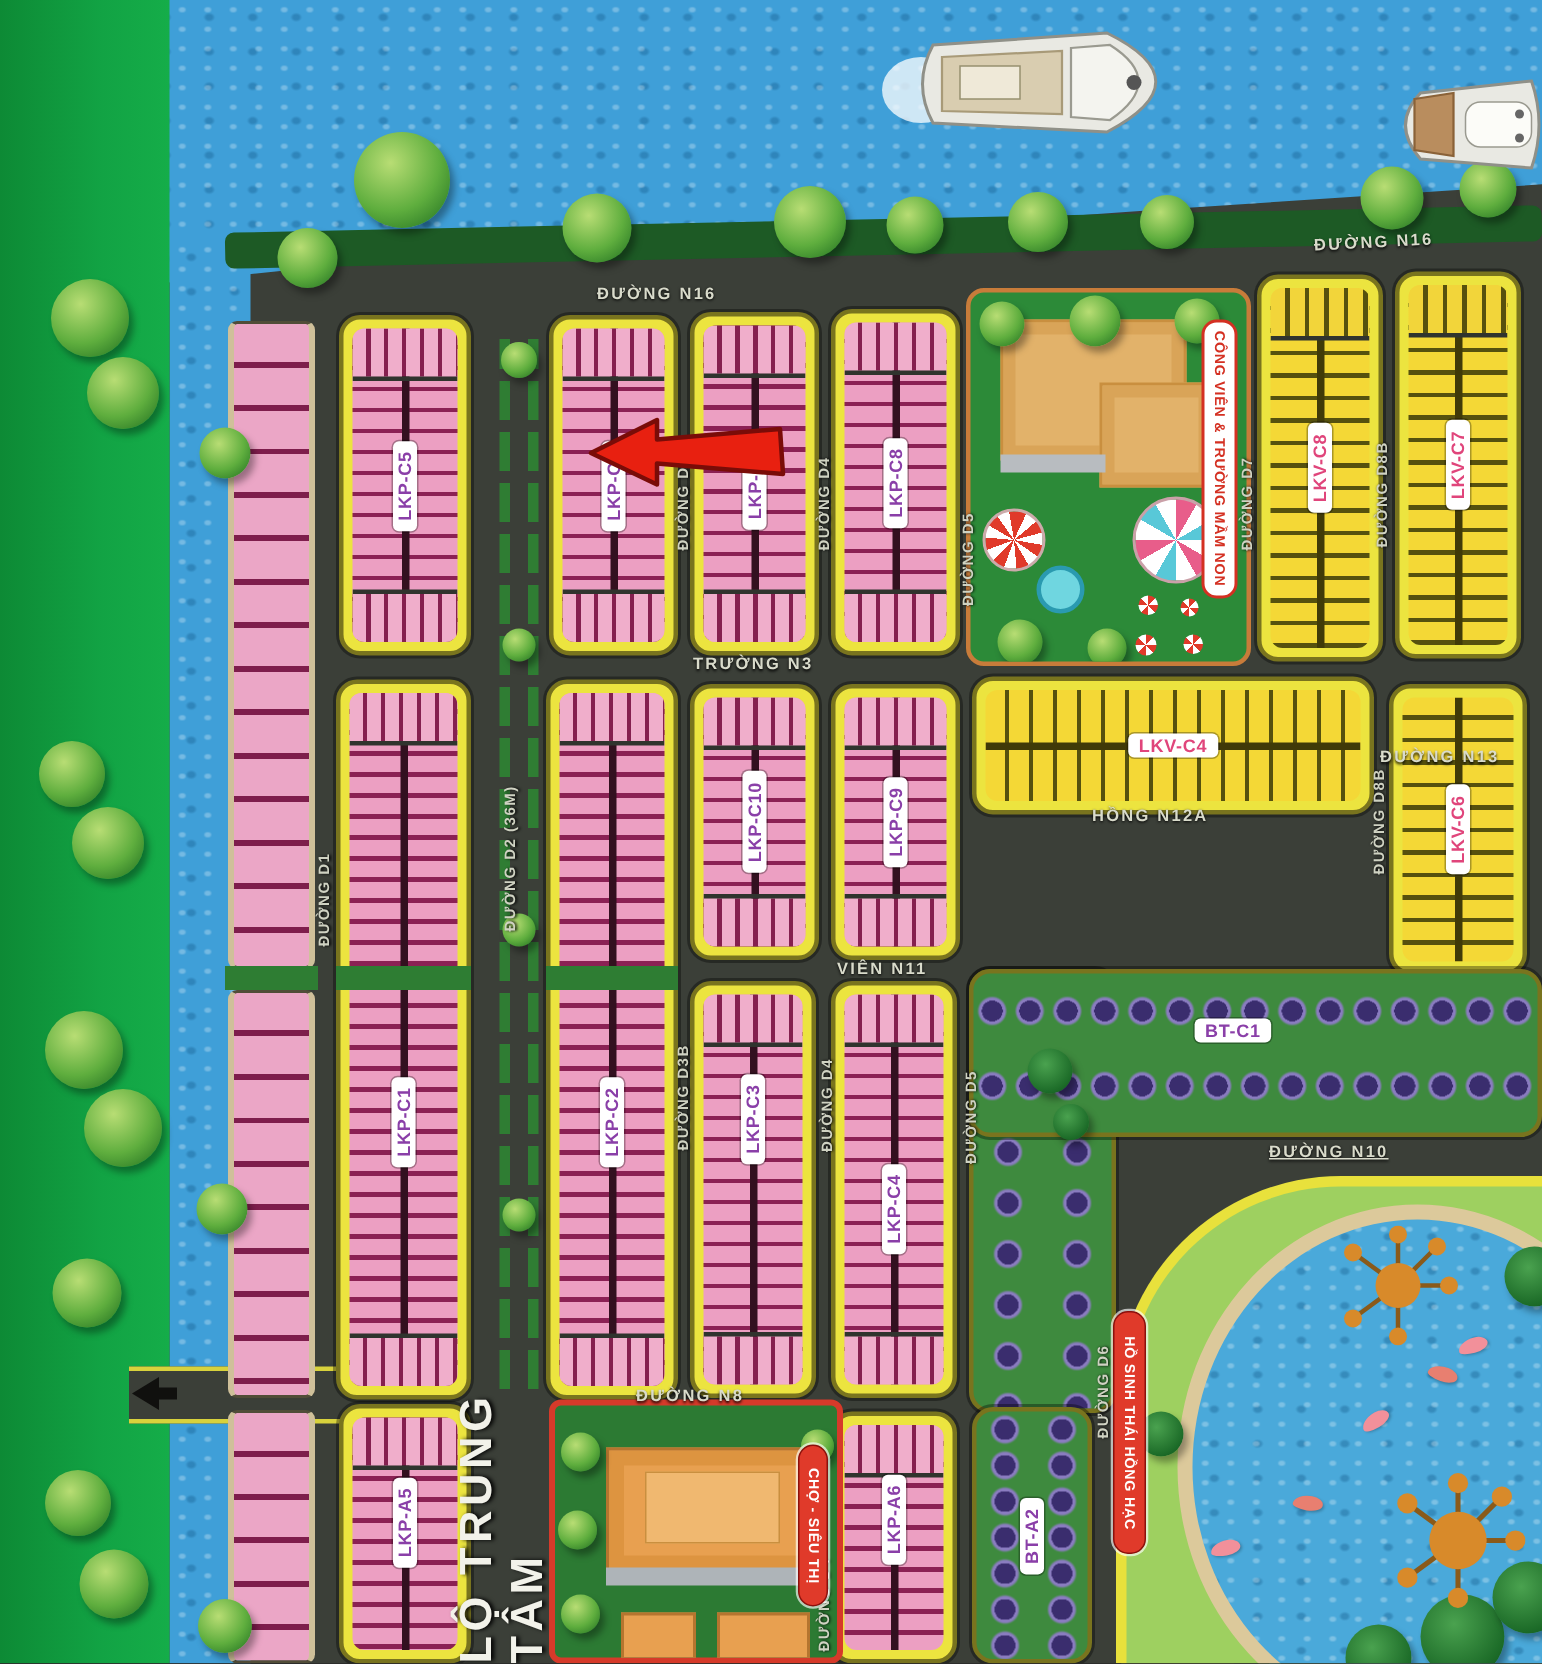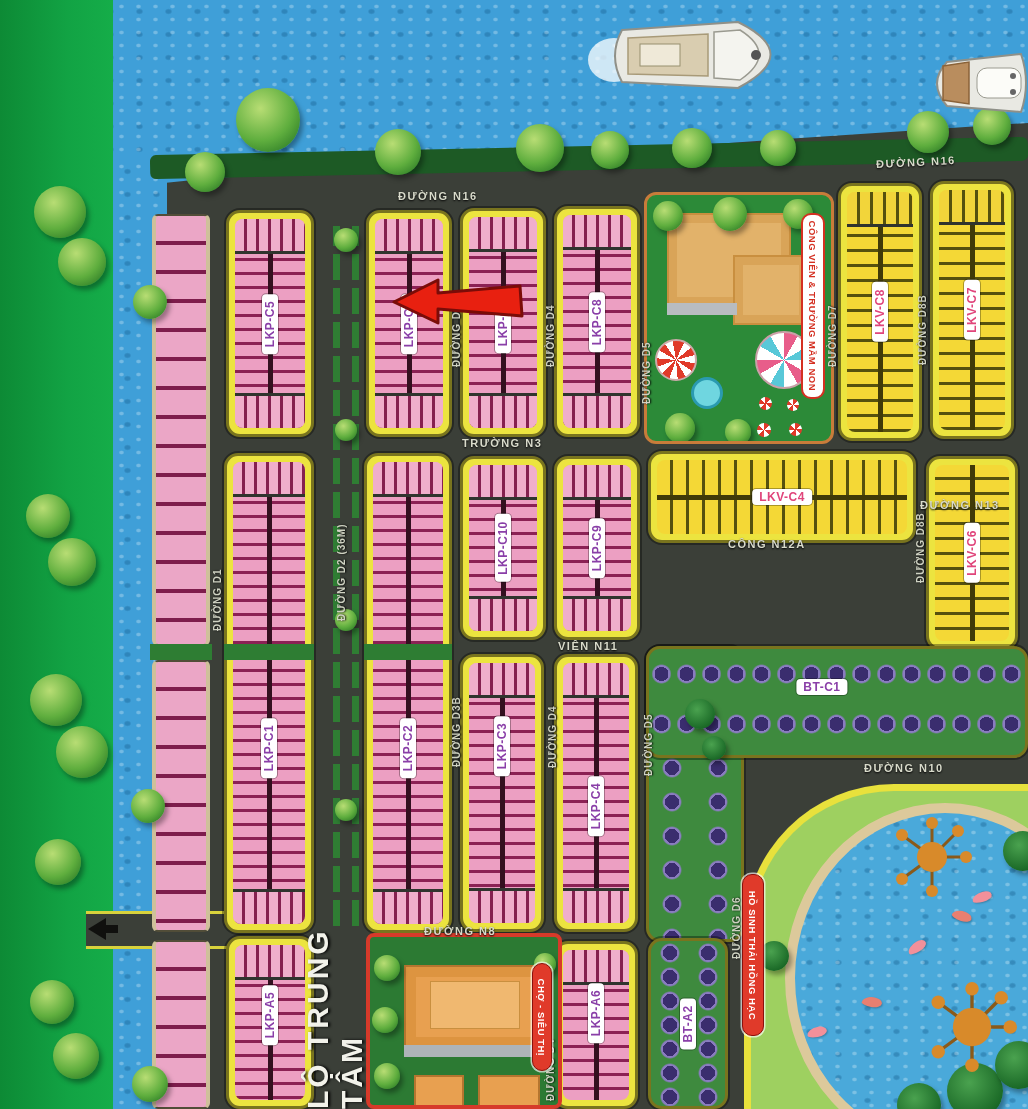--- a/index.html
+++ b/index.html
@@ -354,23 +354,23 @@
   <div class="tree" style="left:335px;top:419px;width:22px;height:22px;"></div>
   <div class="tree" style="left:335px;top:609px;width:22px;height:22px;"></div>
   <div class="tree" style="left:335px;top:799px;width:22px;height:22px;"></div>
   <div class="tree dark" style="left:685px;top:699px;width:30px;height:30px;"></div>
   <div class="tree dark" style="left:702px;top:736px;width:24px;height:24px;"></div>
 
   <div class="street-h" style="left:398px;top:190px;">ĐƯỜNG N16</div>
   <div class="street-h" style="left:876px;top:156px;transform:rotate(-3deg);">ĐƯỜNG N16</div>
   <div class="street-h" style="left:462px;top:437px;">TRƯỜNG N3</div>
   <div class="street-h" style="left:920px;top:451px;margin-top:48px;">ĐƯỜNG N13</div>
-  <div class="street-h" style="left:728px;top:538px;">CÔNG N12A</div>
+  <div class="street-h" style="left:728px;top:538px;">HỒNG N12A</div>
   <div class="street-h" style="left:558px;top:640px;">VIÊN N11</div>
-  <div class="street-h" style="left:864px;top:762px;">ĐƯỜNG N10</div>
+  <div class="street-h" style="left:846px;top:762px;text-decoration:underline;">ĐƯỜNG N10</div>
   <div class="street-h" style="left:424px;top:925px;">ĐƯỜNG N8</div>
 
   <div class="street-v vtext" style="left:206px;top:558px;width:22px;height:84px;">ĐƯỜNG D1</div>
   <div class="street-v vtext" style="left:330px;top:512px;width:22px;height:120px;">ĐƯỜNG D2 (36M)</div>
   <div class="street-v vtext" style="left:446px;top:292px;width:20px;height:80px;">ĐƯỜNG D3B</div>
   <div class="street-v vtext" style="left:540px;top:298px;width:20px;height:76px;">ĐƯỜNG D4</div>
   <div class="street-v vtext" style="left:636px;top:324px;width:20px;height:98px;">ĐƯỜNG D5</div>
   <div class="street-v vtext" style="left:446px;top:690px;width:20px;height:84px;">ĐƯỜNG D3B</div>
   <div class="street-v vtext" style="left:542px;top:698px;width:20px;height:78px;">ĐƯỜNG D4</div>
   <div class="street-v vtext" style="left:638px;top:686px;width:20px;height:118px;">ĐƯỜNG D5</div>

